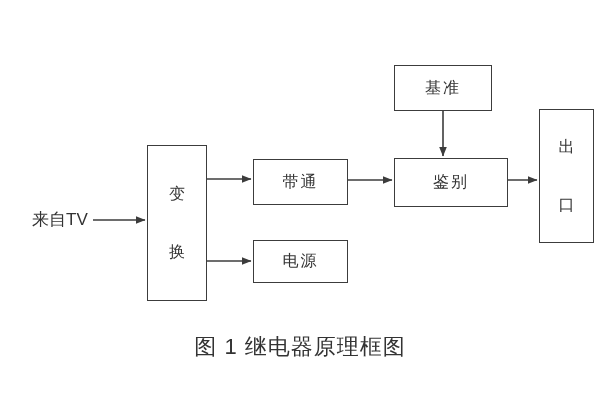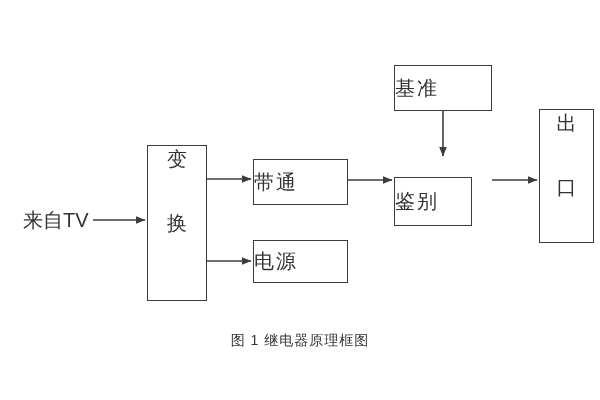--- a/index.html
+++ b/index.html
@@ -16,49 +16,49 @@
     color:var(--text);
     overflow:hidden;
   }
   .arrow-layer{position:absolute;left:0;top:0;width:600px;height:400px;pointer-events:none;}
   .box{
     position:absolute;
     border:1.5px solid var(--line);
     background:var(--bg);
     display:flex;
     align-items:center;
-    justify-content:flex-start;
-    font-size:20px;
+    justify-content:center;
+    font-size:16px;
     letter-spacing:2px;
     box-sizing:border-box;
     color:var(--text);
   }
   .box.vertical{
     flex-direction:column;
     letter-spacing:0;
   }
   .box-transform{left:147px;top:145px;width:60px;height:156px;gap:37px;}
   .box-bandpass {left:253px;top:159px;width:95px;height:46px;}
   .box-power    {left:253px;top:240px;width:95px;height:43px;}
   .box-reference{left:394px;top:65px; width:98px;height:46px;}
-  .box-discrim  {left:394px;top:158px;width:78px;height:49px;margin-top:19px;}
+  .box-discrim  {left:394px;top:158px;width:114px;height:49px;}
   .box-output   {left:539px;top:109px;width:55px;height:134px;gap:37px;}
   .source-label{
     position:absolute;
-    left:23px;top:203px;
-    font-size:20px;
+    left:32px;top:203px;
+    font-size:17px;
     line-height:34px;
     white-space:nowrap;
   }
   .caption{
     position:absolute;
     left:0;right:0;
     top:332px;
     text-align:center;
-    font-size:14px;
+    font-size:22px;
     letter-spacing:1px;
     white-space:nowrap;
   }
 </style>
 </head>
 <body>
 
 <div class="canvas">
 
   <svg class="arrow-layer" width="600" height="400" viewBox="0 0 600 400" xmlns="http://www.w3.org/2000/svg">

